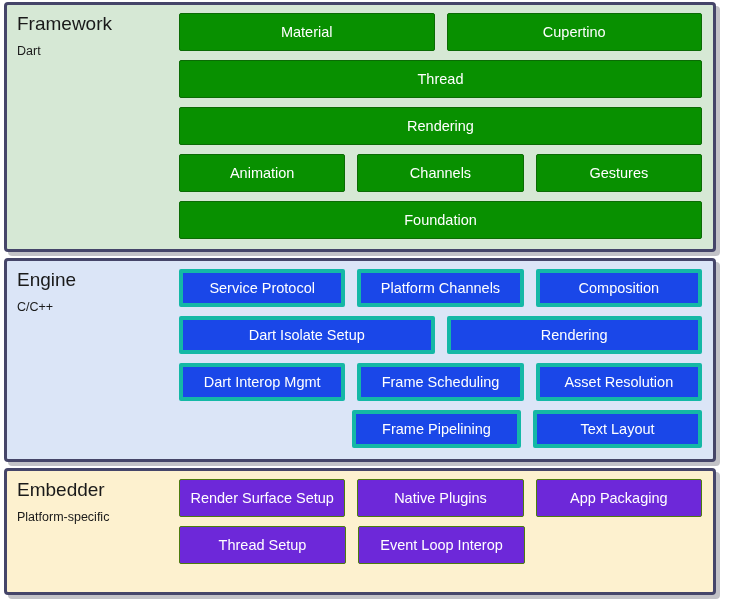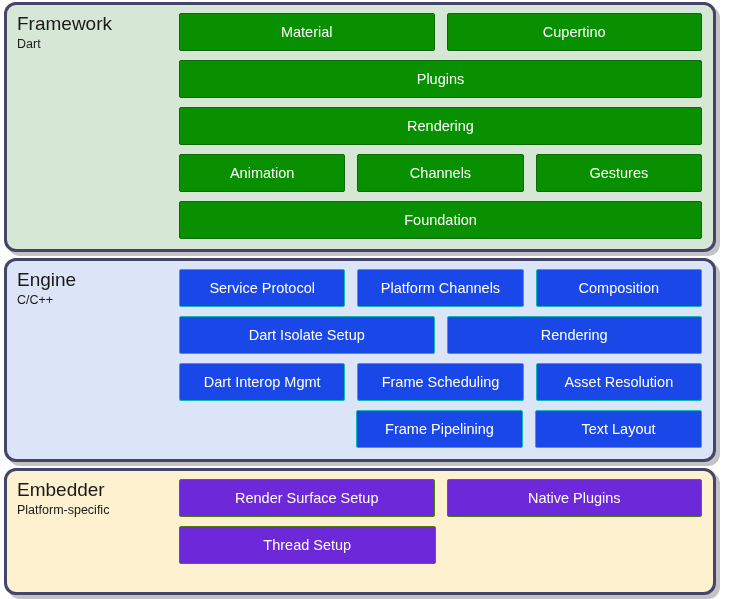--- a/index.html
+++ b/index.html
@@ -21,21 +21,21 @@
     box-sizing: border-box;
   }
 
   
   .layer {
     position: absolute;
     left: 4px;
     width: 712px;
     box-sizing: border-box;
     border: 3px solid #454569;
-    border-radius: 12px;
+    border-radius: 4px;
     box-shadow: 4px 4px 0 0 rgba(120,120,130,0.45);
     display: flex;
     flex-direction: row;
     align-items: flex-start;
   }
 
   .layer-framework {
     top: 2px;
     height: 250px;
     background: #d6e8d5;
@@ -61,21 +61,21 @@
   .layer-title {
     font-size: 19px;
     color: #1a1a1a;
     line-height: 22px;
     letter-spacing: 0px;
   }
   .layer-subtitle {
     font-size: 12.5px;
     color: #1a1a1a;
     line-height: 16px;
-    margin-top: 1px;
+    margin-top: 8px;
   }
 
   
   .rows {
     flex: 1 1 auto;
     padding: 8px 11px 16px 0;
     box-sizing: border-box;
     display: flex;
     flex-direction: column;
     gap: 9px;
@@ -105,42 +105,42 @@
   .cell.span2 { flex: 2.0425 1 0; }
   .cell.span3 { flex: 3.085 1 0; }
 
   .cell.empty {
     background: transparent;
     border: none;
   }
 
   
   .green  { background: #089000; border: 1px solid #0b6b05; }
-  .blue   { background: #1a47e8; border: 1px solid #14b8a6; }
+  .blue   { background: #1a47e8; border: 4px solid #14b8a6; }
   .orange { background: #6d28d9; border: 1px solid #4d7c0f; }
 </style>
 </head>
 <body>
 
 <div id="diagram">
 
   <section class="layer layer-framework">
     <div class="layer-label">
       <div class="layer-title">Framework</div>
       <div class="layer-subtitle">Dart</div>
     </div>
     <div class="rows">
 
       <div class="row">
         <div class="cell green span3">Material</div>
         <div class="cell green span3">Cupertino</div>
       </div>
 
       <div class="row">
-        <div class="cell green">Plugins</div>
+        <div class="cell green">Thread</div>
       </div>
 
       <div class="row">
         <div class="cell green">Rendering</div>
       </div>
 
       <div class="row">
         <div class="cell green span2">Animation</div>
         <div class="cell green span2">Channels</div>
         <div class="cell green span2">Gestures</div>
@@ -189,23 +189,25 @@
   <section class="layer layer-embedder">
     <div class="layer-label">
       <div class="layer-title">Embedder</div>
       <div class="layer-subtitle">Platform-specific</div>
     </div>
     <div class="rows">
 
       <div class="row">
         <div class="cell orange span2">Render Surface Setup</div>
         <div class="cell orange span2">Native Plugins</div>
+        <div class="cell orange span2">App Packaging</div>
       </div>
 
       <div class="row">
         <div class="cell orange span2">Thread Setup</div>
+        <div class="cell orange span2">Event Loop Interop</div>
         <div class="cell empty span2"></div>
       </div>
 
     </div>
   </section>
 
 </div>
 
 </body></html>

